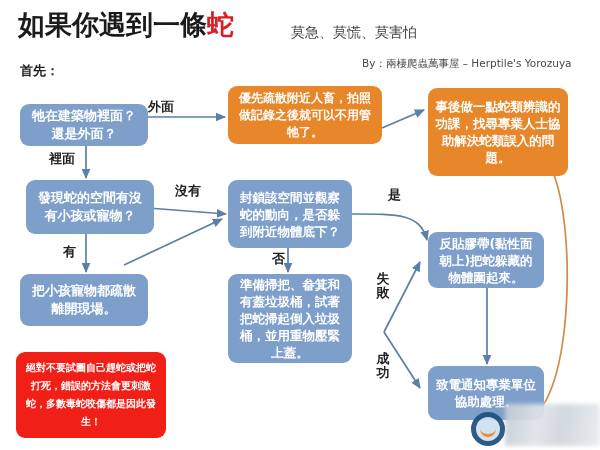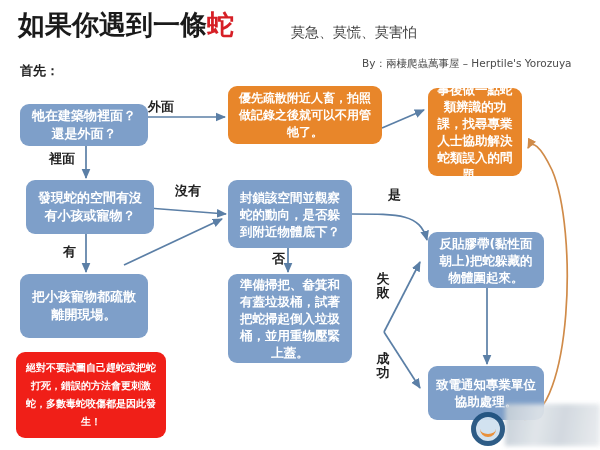--- a/index.html
+++ b/index.html
@@ -142,33 +142,33 @@
   <div class="elabel vert" style="left:376px;top:352px;">成功</div>
 
   <div class="node blue" style="left:20px;top:104px;width:128px;height:42px;font-size:13px;line-height:18px;">
     <span>牠在建築物裡面？還是外面？</span>
   </div>
 
   <div class="node orange" style="left:228px;top:86px;width:154px;height:58px;font-size:12px;line-height:17px;">
     <span>優先疏散附近人畜，拍照做記錄之後就可以不用管牠了。</span>
   </div>
 
-  <div class="node orange" style="left:428px;top:88px;width:94px;height:88px;font-size:12.5px;line-height:17px;">
+  <div class="node orange" style="left:428px;top:88px;width:140px;height:88px;font-size:12.5px;line-height:17px;">
     <span>事後做一點蛇類辨識的功課，找尋專業人士協助解決蛇類誤入的問題。</span>
   </div>
 
   <div class="node blue" style="left:20px;top:180px;width:128px;height:54px;font-size:13px;line-height:18px;margin-left:6px;">
     <span>發現蛇的空間有沒有小孩或寵物？</span>
   </div>
 
   <div class="node blue" style="left:228px;top:180px;width:124px;height:68px;font-size:12.5px;line-height:17px;">
     <span>封鎖該空間並觀察蛇的動向，是否躲到附近物體底下？</span>
   </div>
 
-  <div class="node blue" style="left:20px;top:274px;width:128px;height:64px;font-size:13px;line-height:18px;">
+  <div class="node blue" style="left:20px;top:274px;width:128px;height:52px;font-size:13px;line-height:18px;">
     <span>把小孩寵物都疏散離開現場。</span>
   </div>
 
   <div class="node blue" style="left:428px;top:232px;width:116px;height:56px;font-size:12.5px;line-height:17px;">
     <span>反貼膠帶(黏性面朝上)把蛇躲藏的物體圍起來。</span>
   </div>
 
   <div class="node blue" style="left:228px;top:274px;width:124px;height:89px;font-size:12.5px;line-height:17px;">
     <span>準備掃把、畚箕和有蓋垃圾桶，試著把蛇掃起倒入垃圾桶，並用重物壓緊上蓋。</span>
   </div>

